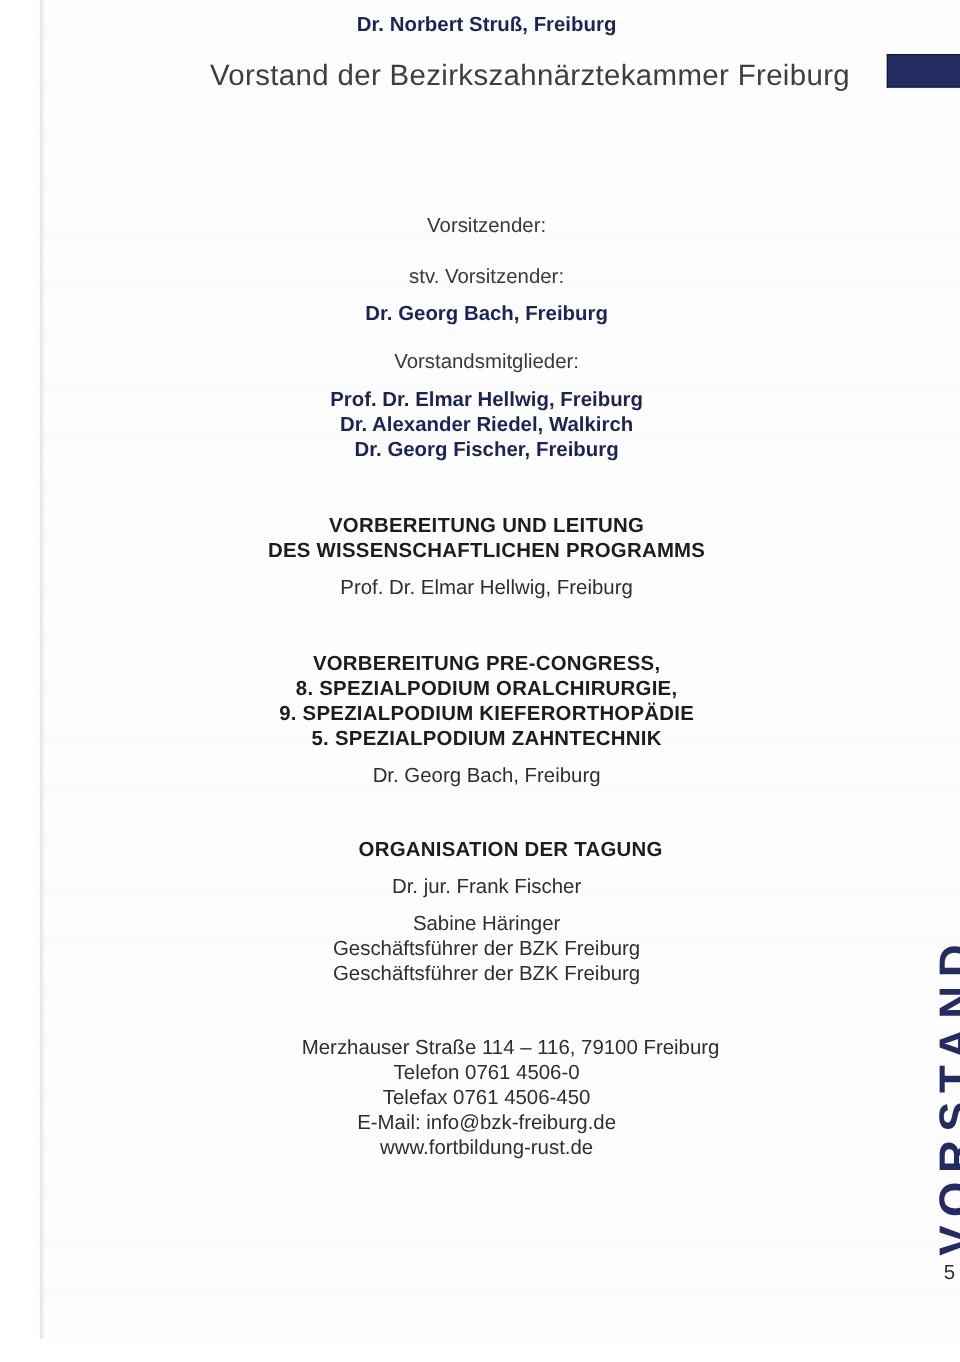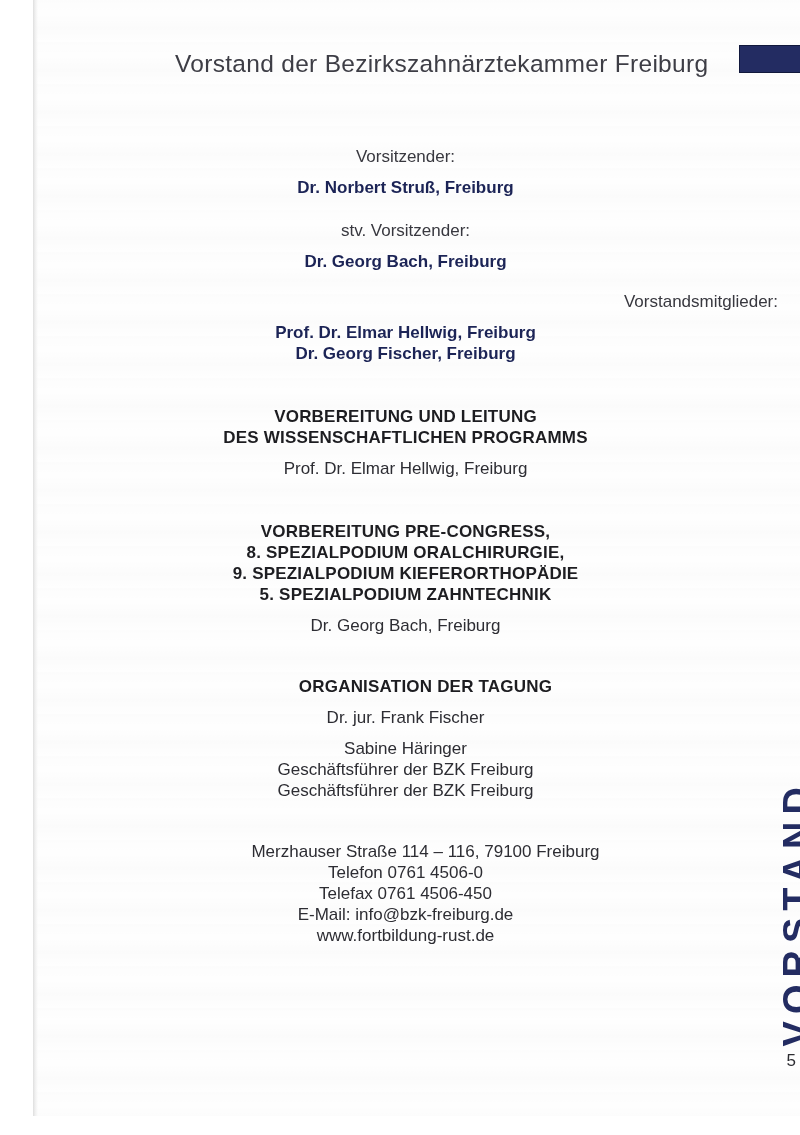--- a/index.html
+++ b/index.html
@@ -78,21 +78,21 @@
     color: #1d1d21;
     letter-spacing: 0.2px;
   }
   .name-plain {
     color: #2d2d33;
   }
   
   .mt-first   { margin-top: 146px; }
   .mt-name    { margin-top: 10px;  }
   .mt-label   { margin-top: 22px;  }
-  .mt-label2  { margin-top: 19px; text-align: right;  }
+  .mt-label2  { margin-top: 19px;  }
   .mt-sect    { margin-top: 42px;  }
   .mt-sect2   { margin-top: 40px; padding-left: 40px;  }
   .mt-person  { margin-top: 10px;  }
   
   .side-tab {
     position: absolute;
     right: 14px;
     bottom: 70px;
     writing-mode: vertical-rl;
     transform: rotate(180deg);
@@ -115,28 +115,29 @@
 
 <div class="page">
 
   <div class="scan-edge"></div>
 
   <div class="page-title">Vorstand der Bezirkszahnärztekammer Freiburg</div>
   <div class="accent-bar"></div>
 
   <div class="content">
 
+    <div class="line name-navy mt-name">Dr. Norbert Struß, Freiburg</div>
     <div class="line label mt-first">Vorsitzender:</div>
-    <div class="line name-navy mt-name">Dr. Norbert Struß, Freiburg</div>
 
     <div class="line label mt-label">stv. Vorsitzender:</div>
     <div class="line name-navy mt-name">Dr. Georg Bach, Freiburg</div>
 
     <div class="line label mt-label2">Vorstandsmitglieder:</div>
     <div class="line name-navy mt-name">Prof. Dr. Elmar Hellwig, Freiburg</div>
+    <div class="line name-navy">Dr. Alexander Riedel, Walkirch</div>
     <div class="line name-navy">Dr. Georg Fischer, Freiburg</div>
 
     <div class="line head-bold mt-sect">VORBEREITUNG UND LEITUNG</div>
     <div class="line head-bold">DES WISSENSCHAFTLICHEN PROGRAMMS</div>
     <div class="line name-plain mt-name">Prof. Dr. Elmar Hellwig, Freiburg</div>
 
     <div class="line head-bold mt-sect">VORBEREITUNG PRE-CONGRESS,</div>
     <div class="line head-bold">8. SPEZIALPODIUM ORALCHIRURGIE,</div>
     <div class="line head-bold">9. SPEZIALPODIUM KIEFERORTHOPÄDIE</div>
     <div class="line head-bold">5. SPEZIALPODIUM ZAHNTECHNIK</div>

